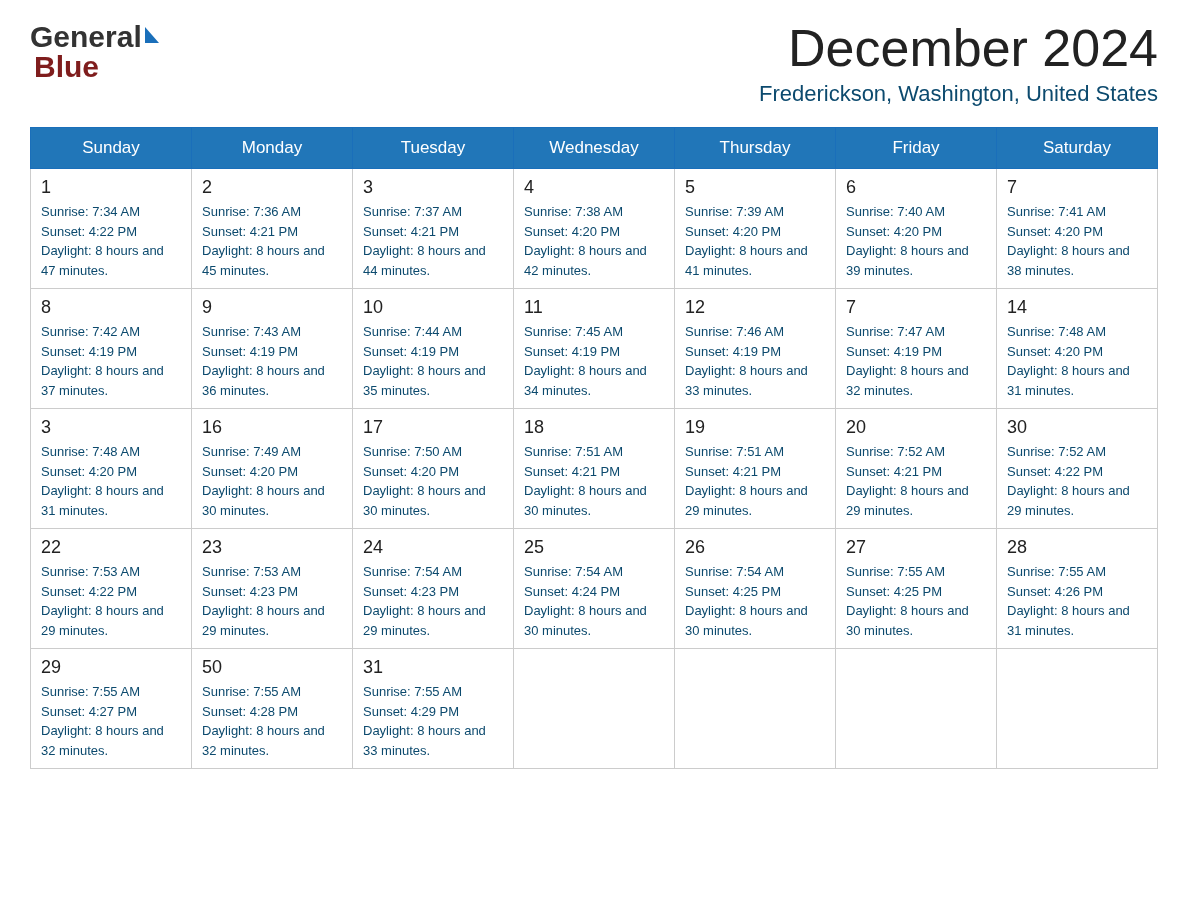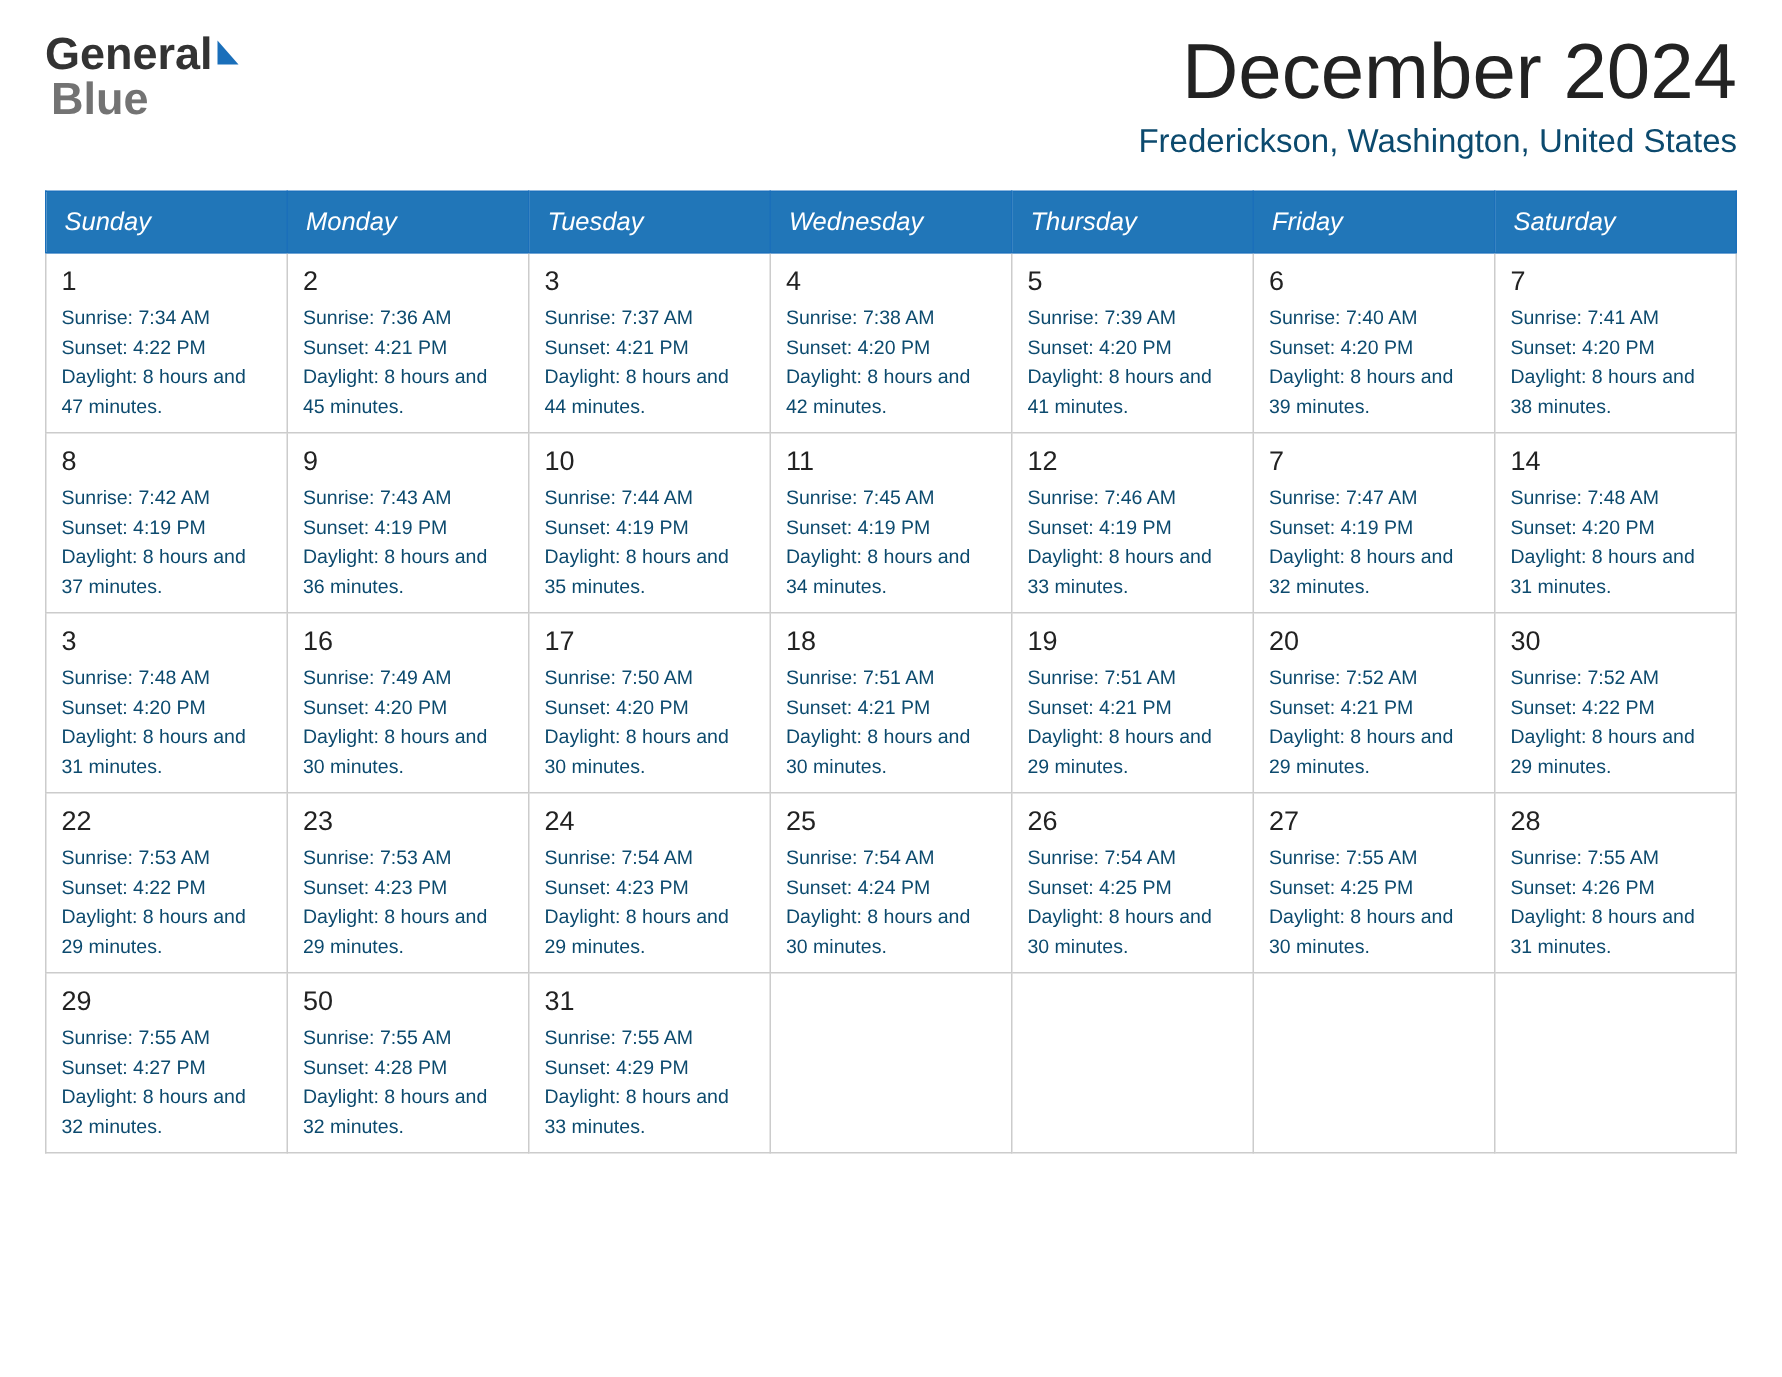--- a/index.html
+++ b/index.html
@@ -39,23 +39,22 @@
       width: 100%;
       border-collapse: collapse;
       border: 1px solid #aaa;
     }
     .calendar-table th {
       background-color: #2176b8;
       color: #fff;
       font-size: 17px;
       font-weight: normal;
       padding: 10px 12px;
-      text-align: left;
+      text-align: center;
       border: 1px solid #1a6fba;
-      font-style: italic;
     }
     .calendar-table td {
       vertical-align: top;
       padding: 8px 10px;
       border: 1px solid #ccc;
       width: 14.28%;
       min-height: 90px;
       font-size: 13px;
       color: #333;
       background: #fff;
@@ -91,21 +90,21 @@
       border-style: solid;
       border-width: 16px 0 0 14px;
       border-color: transparent transparent transparent #1a6fba;
       margin-left: 3px;
       position: relative;
       top: -2px;
     }
     .logo-blue {
       font-size: 30px;
       font-weight: bold;
-      color: #737373;
+      color: #7f1d1d;
       margin-left: 4px;
     }
     .logo-line2 {
       display: flex;
       align-items: center;
       margin-top: -4px;
     }
   </style>
 </head>
 <body>

